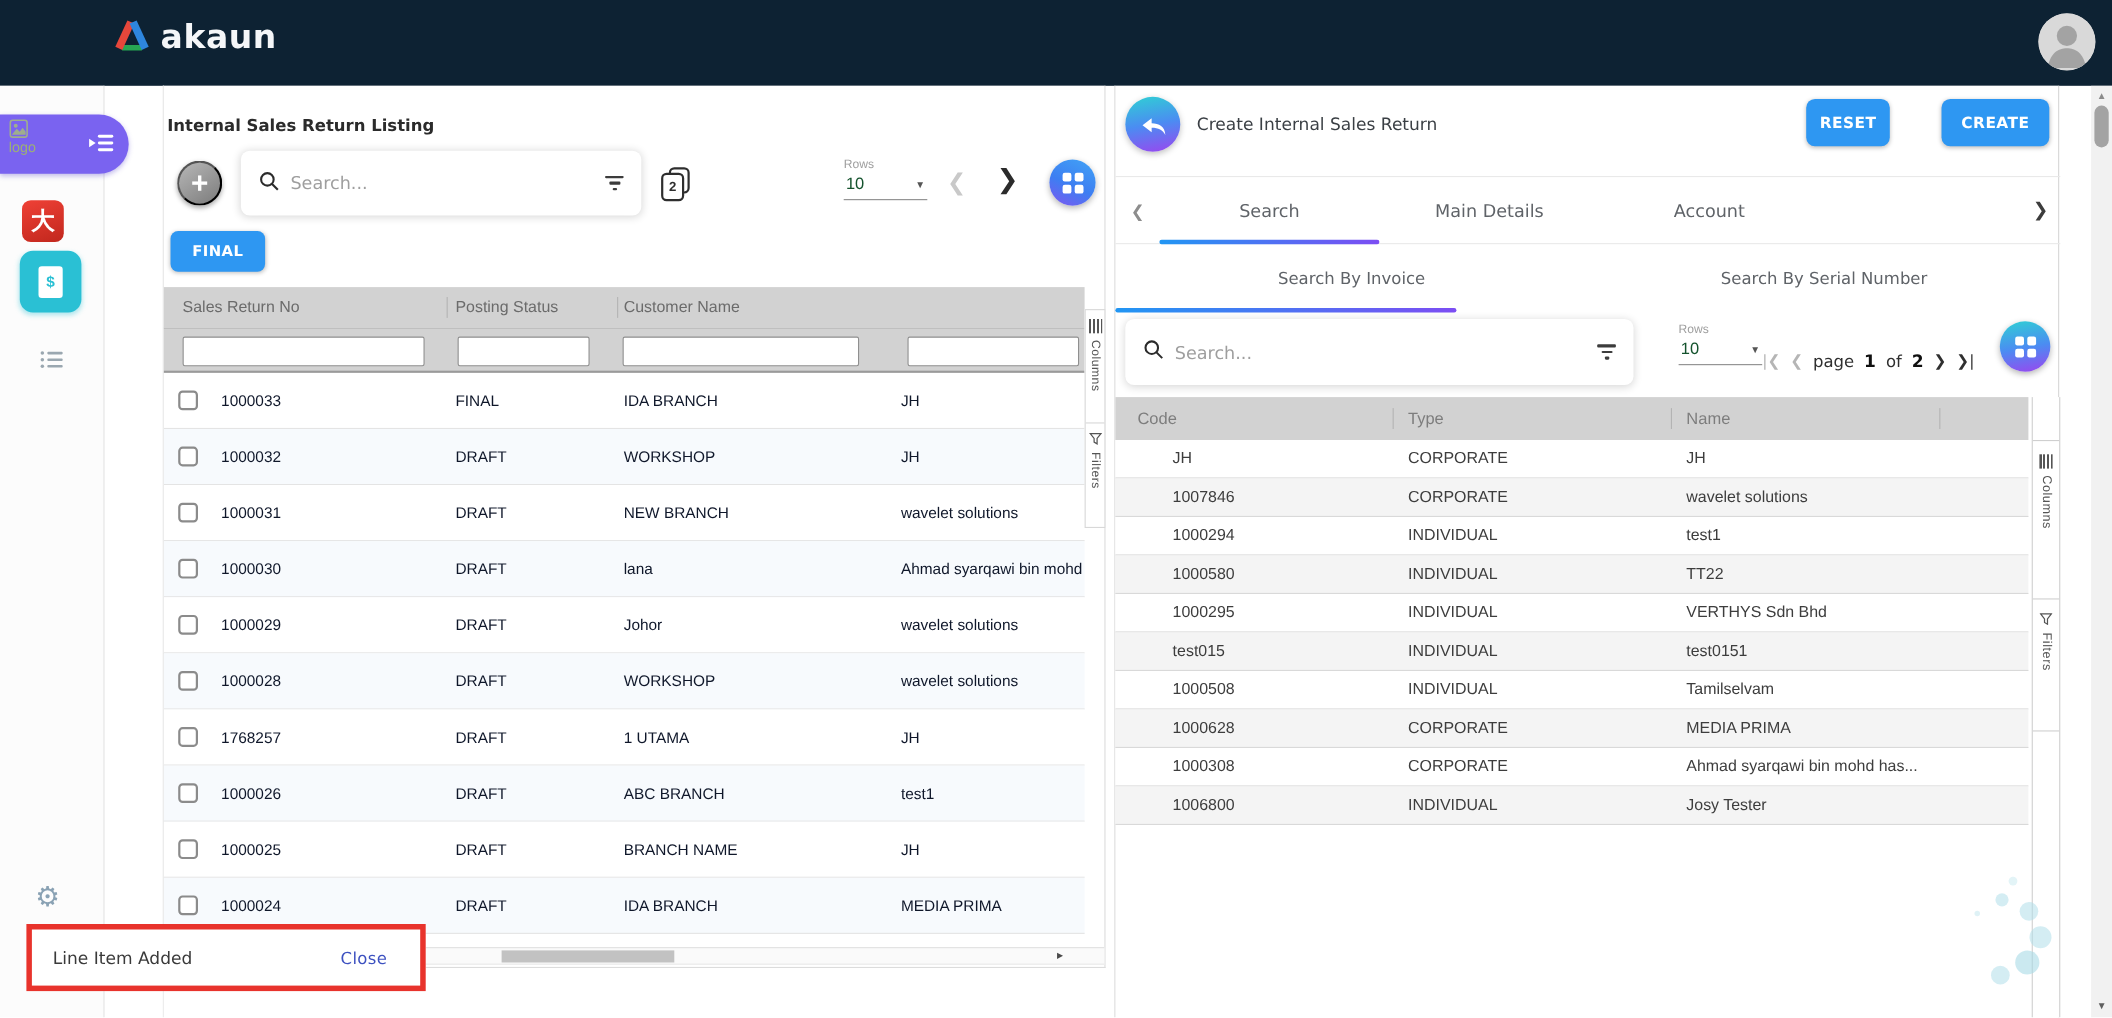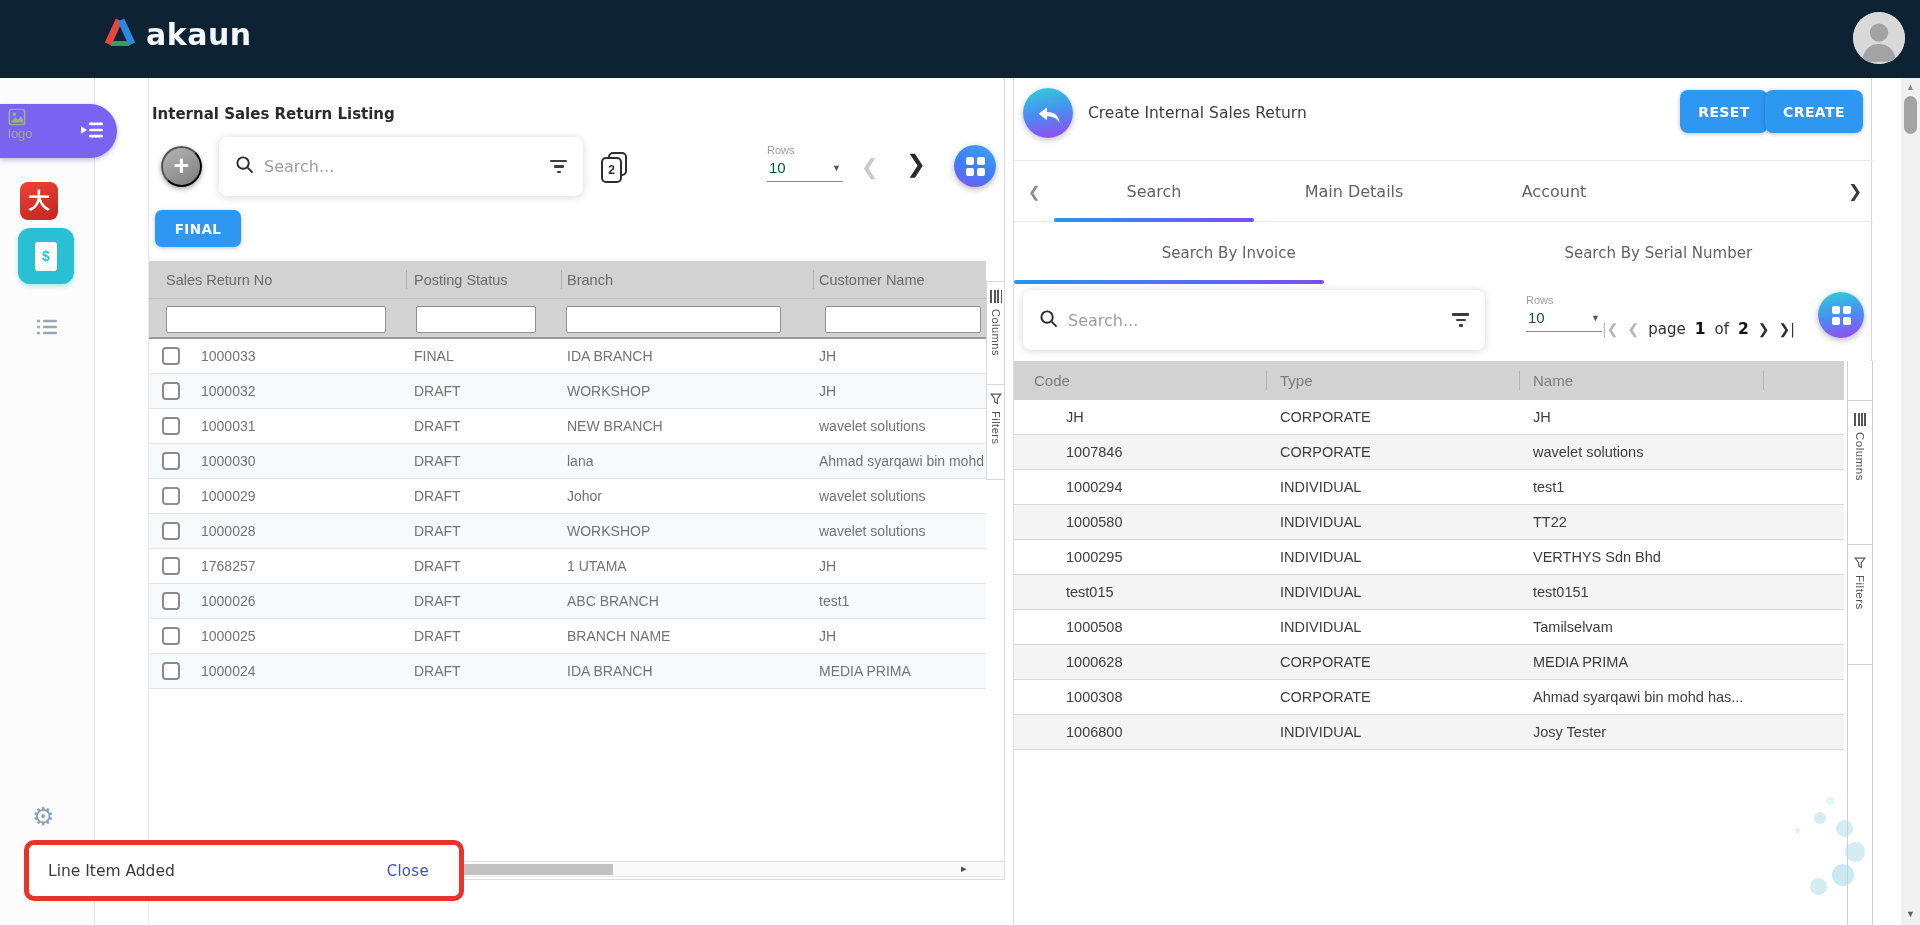--- a/index.html
+++ b/index.html
@@ -57,21 +57,21 @@
 
   .lt-head{position:absolute;left:0;top:183px;width:837px;height:37px;background:#d2d2d2;display:grid;grid-template-columns:257px 155px 252px 173px;align-items:center;font-size:14.5px;color:#6b6b6b}
   .lt-head .hc{position:relative;padding-left:8px;height:100%;display:flex;align-items:center}
   .lt-head .hc:first-child{padding-left:17px}
   .lt-head .hc + .hc::before{content:'';position:absolute;left:0;top:9px;bottom:9px;width:1px;background:#b3b3b3}
   .lt-head .hc:nth-child(3){padding-left:6px}
   .lt-head .hc:nth-child(4){padding-left:6px}
   .lt-filter{position:absolute;left:0;top:220px;width:837px;height:41px;background:#d2d2d2;border-top:1px solid #bdbdbd;border-bottom:2px solid #9a9a9a}
   .f-in{position:absolute;top:7px;height:27px;border:1px solid #8f8f8f;border-radius:2px;background:#fff;outline:none;padding:0 6px;font-size:13px}
   .lt-body{position:absolute;left:0;top:261px;width:837px}
-  .lt-row{display:grid;grid-template-columns:38px 219px 155px 252px 173px;align-items:center;height:35px;border-bottom:1px solid #e4e4e4;font-size:14px;color:#737373;background:#fff}
+  .lt-row{display:grid;grid-template-columns:38px 219px 155px 252px 173px;align-items:center;height:51px;border-bottom:1px solid #e4e4e4;font-size:14px;color:#0f172a;background:#fff}
   .lt-row:nth-child(even){background:#f7fafd}
   .lt-row .c1{padding-left:13px}
   .lt-row .c2{padding-left:14px}
   .lt-row .c3{padding-left:8px}
   .lt-row .c4{padding-left:6px}
   .lt-row .c5{padding-left:6px;white-space:nowrap;overflow:hidden}
   .cbx{width:18px;height:18px;border:2px solid #8b8b8b;border-radius:4px;background:#fff;display:block}
 
   .side-strip{background:#fff;font-size:11px;color:#555}
   .lp-strip{position:absolute;left:837px;top:203px;width:19px;height:199px;border:1px solid #d8d8d8}
@@ -82,21 +82,21 @@
   .lp-strip .sec2{height:94px}
 
   .h-scroll{position:absolute;left:0;top:783px;width:855px;height:16px;background:#fafafa;border-top:1px solid #e0e0e0;border-bottom:1px solid #e8e8e8}
   .h-thumb{position:absolute;left:307px;top:2px;width:157px;height:11px;background:#c2c2c2}
   .h-arrow{position:absolute;left:812px;top:0px;font-size:11px;color:#4a4a4a}
 
   
   .back-btn{position:absolute;left:9px;top:10px;width:50px;height:50px;border-radius:50%;background:linear-gradient(170deg,#2fd0d4 0%,#4b8cf2 50%,#9b45ef 100%);display:flex;align-items:center;justify-content:center;box-shadow:0 2px 6px rgba(0,0,0,.25)}
   .rp-title{position:absolute;left:74px;top:26px;font-family:"DejaVu Sans",sans-serif;font-size:15.5px;font-weight:500;color:#3a3f44}
   .blue-btn{position:absolute;top:12px;height:43px;background:#2e97f2;border:none;border-radius:8px;color:#fff;font-weight:bold;font-size:14px;letter-spacing:.4px;font-family:"DejaVu Sans",sans-serif;box-shadow:0 1px 4px rgba(0,0,0,.25)}
-  .reset-btn{left:666px;width:88px}
+  .reset-btn{left:628px;width:76px}
   .create-btn{left:751px;width:98px}
 
   .tabs-row{position:absolute;left:0;top:82px;width:859px;height:62px;border-top:1px solid #e9e9e9;border-bottom:1px solid #e9e9e9;font-family:"DejaVu Sans",sans-serif}
   .tabs-inner{position:absolute;left:40px;top:0;width:801px;height:100%;display:flex}
   .tab{width:200px;display:flex;align-items:center;justify-content:center;font-size:16px;color:#5f6368}
   .tab-chev-l{position:absolute;left:14px;top:22px;font-size:15px;color:#8d8d8d}
   .tab-chev-r{position:absolute;left:834px;top:20px;font-size:17px;color:#3c3c3c}
   .tab-underline{position:absolute;left:40px;bottom:-1px;width:200px;height:4px;background:linear-gradient(90deg,#2196f3,#7c4df3);border-radius:2px}
   .subtabs-row{position:absolute;left:0;top:144px;width:859px;height:62px;display:flex;font-family:"DejaVu Sans",sans-serif}
   .subtab{flex:1;display:flex;align-items:center;justify-content:center;font-size:15px;color:#5f6368}
@@ -120,21 +120,21 @@
   .rt-row .c1{padding-left:52px}
   .rt-row .c2{padding-left:14px}
   .rt-row .c3{padding-left:14px;white-space:nowrap;overflow:hidden}
   .rp-strip{position:absolute;left:833px;top:283px;width:26px;height:564px;border-left:1px solid #cfcfcf;border-right:1px solid #cfcfcf}
   .rp-strip .sec1{margin-top:39px;height:145px;border-top:1px solid #cfcfcf;border-bottom:1px solid #cfcfcf}
   .rp-strip .sec2{height:120px;border-bottom:1px solid #cfcfcf}
   .rp-strip .strip-sec{padding-top:12px}
   .rp-strip{font-size:11.5px}
 
   
-  .toast{position:absolute;left:24px;top:840px;width:440px;height:61px;background:#fff;border:5px solid #e8332c;border-radius:10px;display:flex;align-items:center;justify-content:space-between;padding:0 30px 0 19px;z-index:30}
+  .toast{position:absolute;left:24px;top:840px;width:363px;height:61px;background:#fff;border:5px solid #e8332c;border-radius:0;display:flex;align-items:center;justify-content:space-between;padding:0 30px 0 19px;z-index:30}
   .toast-msg{font-size:15.5px;color:#3a3a3a;font-family:"DejaVu Sans",sans-serif}
   .toast-close{font-size:15px;font-weight:500;color:#3d51c0;font-family:"DejaVu Sans",sans-serif;background:none;border:none;letter-spacing:.3px}
 
   
   .v-scroll{position:absolute;left:1901px;top:78px;width:19px;height:847px;background:#f1f1f1;z-index:10}
   .v-up{position:absolute;left:0;top:4px;width:19px;text-align:center;font-size:9px;color:#8a8a8a}
   .v-thumb{position:absolute;left:3px;top:18px;width:13px;height:38px;background:#a3a3a3;border-radius:7px}
   .v-down{position:absolute;left:0;bottom:6px;width:19px;text-align:center;font-size:9px;color:#5f5f5f}
 
   
@@ -253,21 +253,20 @@
 
   <button class="grid-btn grid-btn-blue" style="border:none">
     <span class="grid-glyph"></span>
   </button>
 
   <button class="final-btn">FINAL</button>
 
   <div class="lt-head">
     <div class="hc">Sales Return No</div>
     <div class="hc">Posting Status</div>
-    <div class="hc">Branch</div>
     <div class="hc">Customer Name</div>
   </div>
 
   <div class="lt-filter">
     <input class="f-in" style="left: 17px; width: 220px;">
     <input class="f-in" style="left: 267px; width: 120px;">
     <input class="f-in" style="left: 417px; width: 215px;">
     <input class="f-in" style="left: 676px; width: 156px;">
   </div>
 

